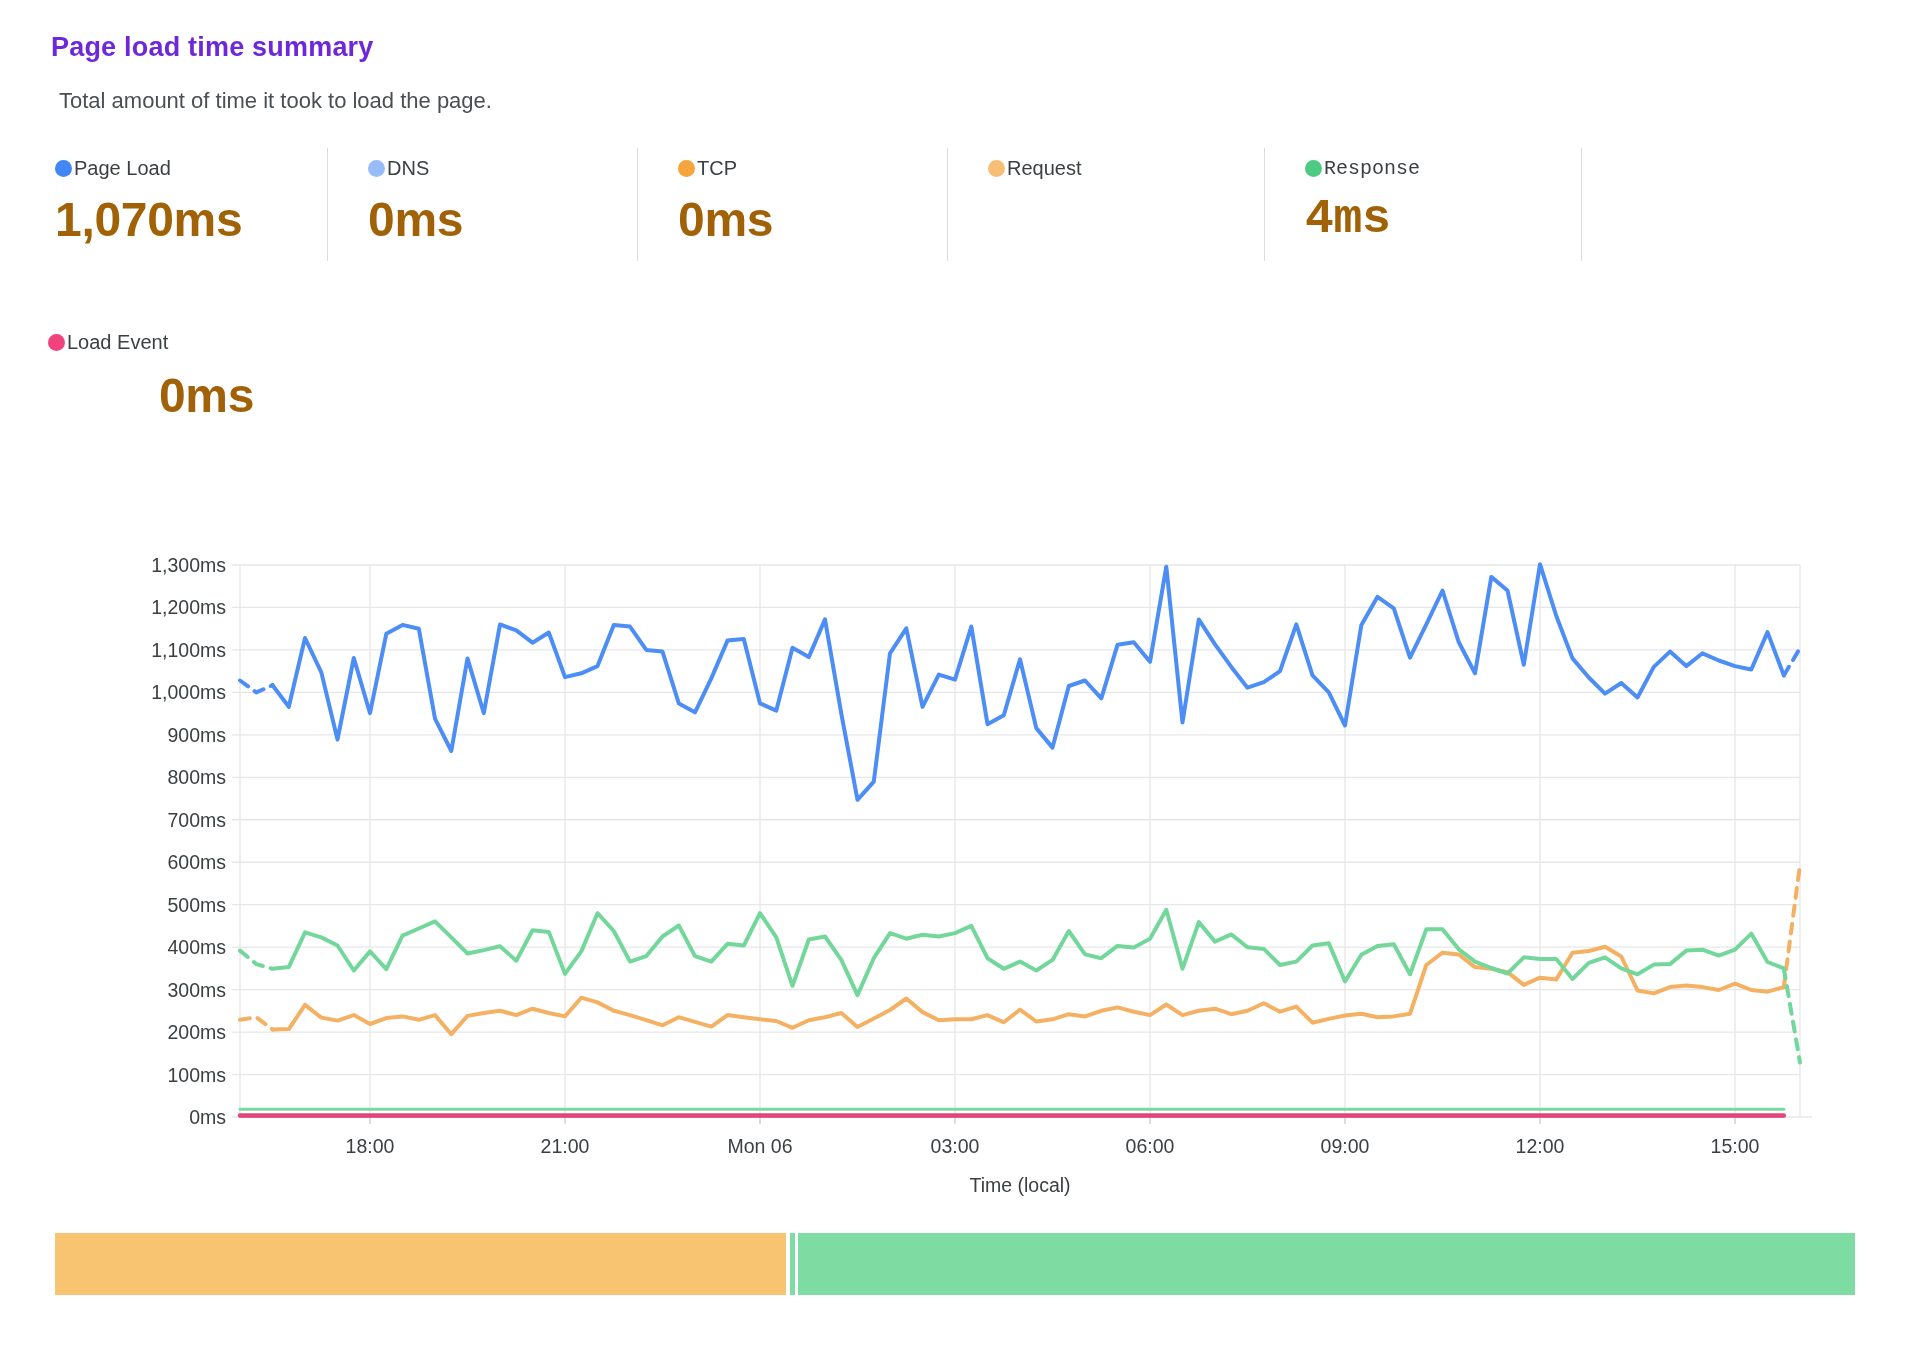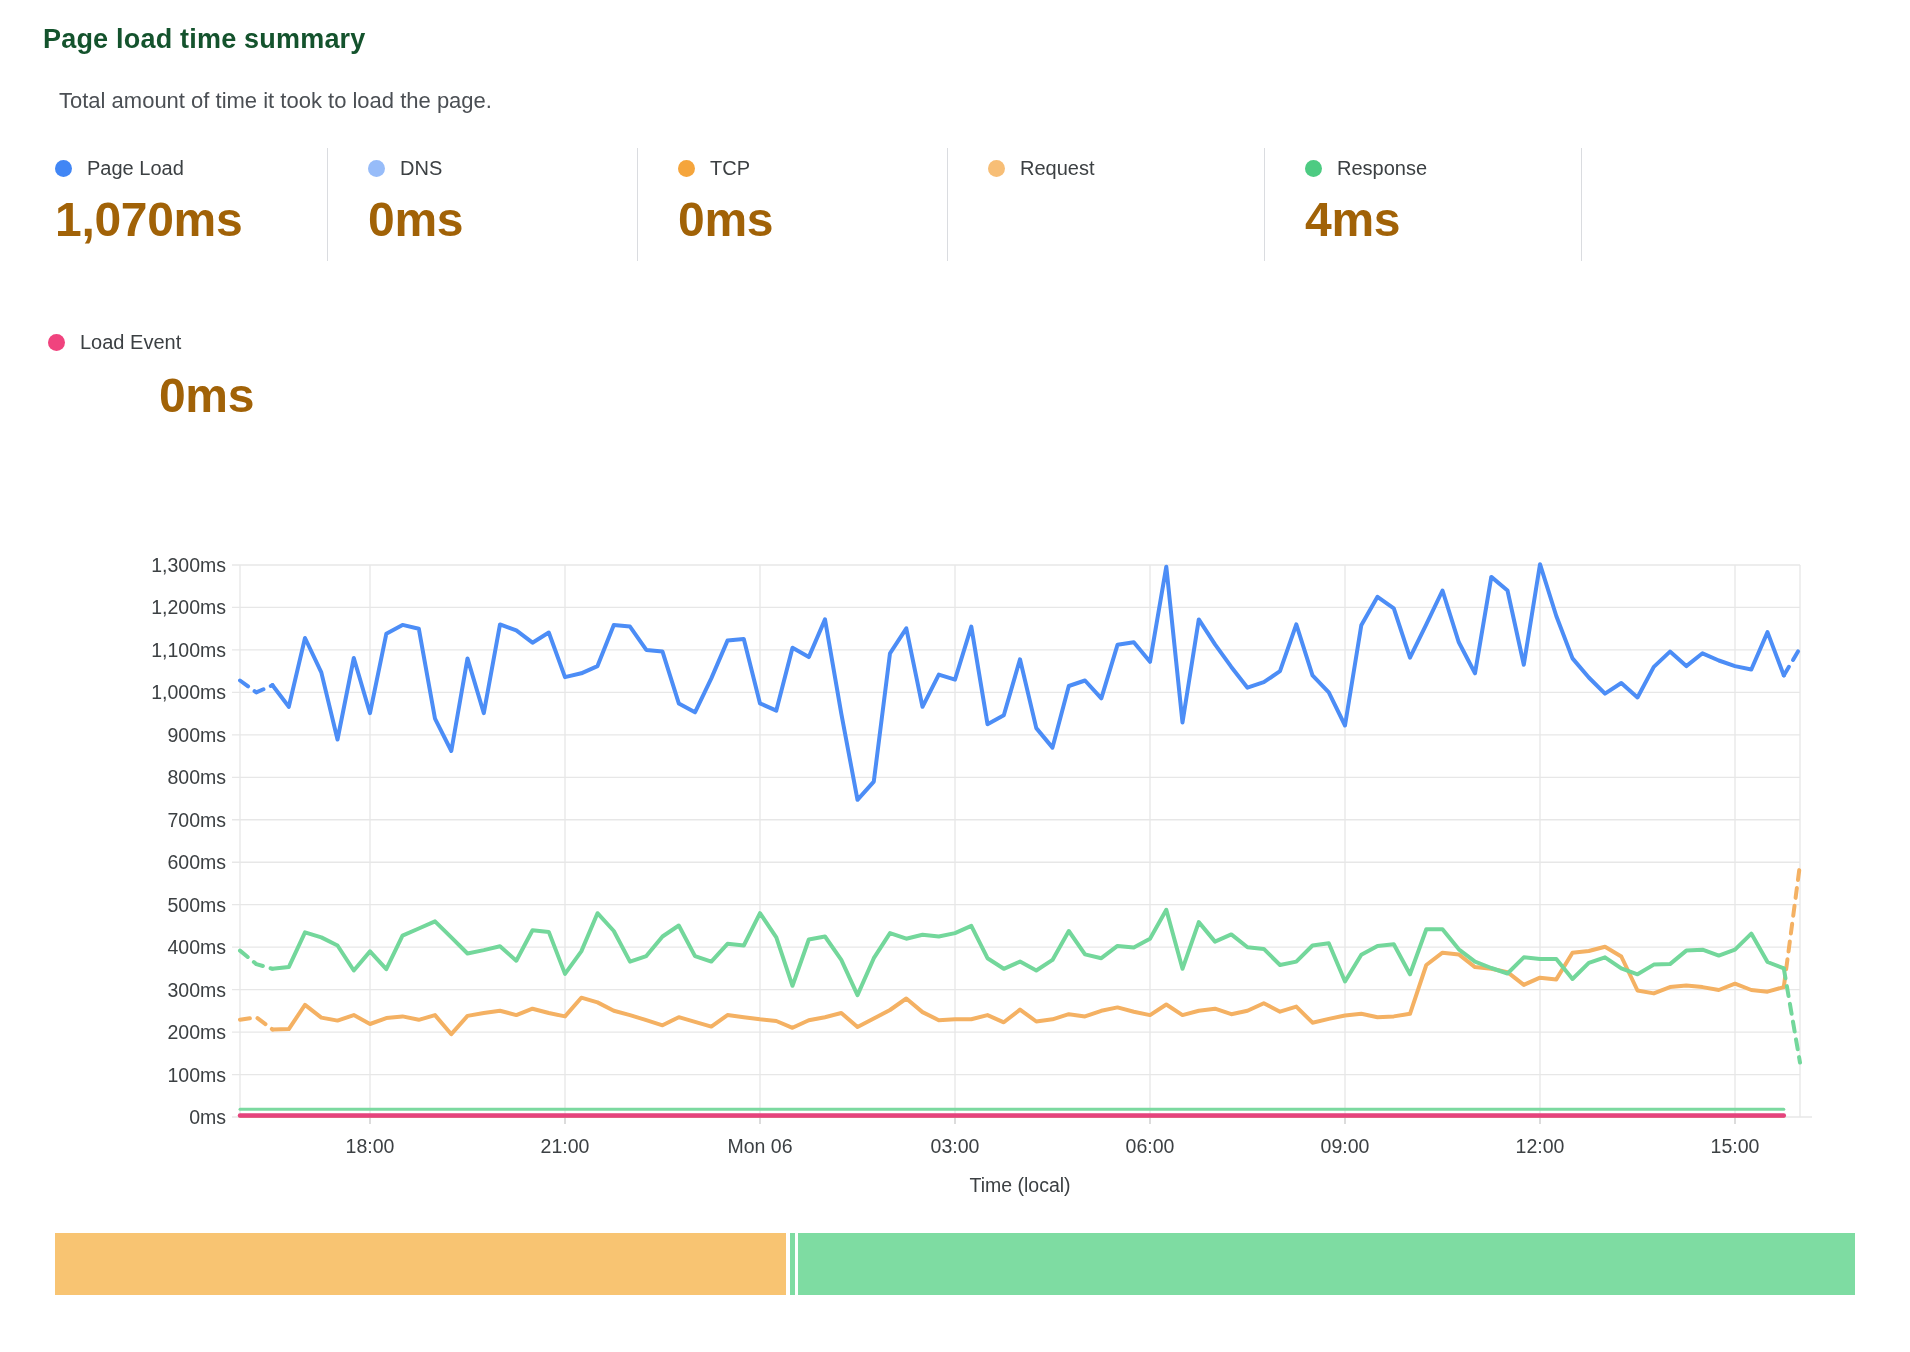--- a/index.html
+++ b/index.html
@@ -1,28 +1,28 @@
 <!DOCTYPE html>
 <html><head>
 <meta charset="utf-8">
 <style>
   html,body{margin:0;padding:0;background:#ffffff;}
   body{width:1910px;height:1352px;position:relative;font-family:"Liberation Sans",sans-serif;color:#202124;overflow:hidden;}
   .page{position:absolute;inset:0;}
-  .title{position:absolute;left:43px;top:24px;margin:0;font-size:27px;font-weight:700;color:#14532d;letter-spacing:.2px;}
+  .title{position:absolute;left:43px;top:24px;margin:8px;font-size:27px;font-weight:700;color:#6d28d9;letter-spacing:.2px;}
   .subtitle{position:absolute;left:43px;top:72px;margin:16px;font-size:22px;font-weight:400;color:#4b4f54;}
   .stats-row{position:absolute;left:43px;top:148px;display:flex;align-items:stretch;}
   .stat{box-sizing:border-box;border-right:1px solid #dadce0;padding:8px 0 14px 40px;}
   .stat:nth-child(1){width:285px;padding-left:12px;}
   .stat:nth-child(2){width:310px;}
   .stat:nth-child(3){width:310px;}
   .stat:nth-child(4){width:317px;text-align:center;}
-  .stat:nth-child(5){width:317px;}
+  .stat:nth-child(5){width:317px;font-family:Liberation Mono, monospace;}
   .stat:nth-child(6){width:302px;}
-  .stat-top{display:flex;align-items:center;gap:15px;height:24px;}
+  .stat-top{display:flex;align-items:center;gap:2px;height:24px;}
   .dot{width:17px;height:17px;border-radius:50%;flex:none;}
   .stat-label{font-size:20px;color:#3c4043;}
   .stat-value{margin-top:12px;font-size:48px;font-weight:700;color:#a16207;letter-spacing:-.3px;}
   .loadevent{position:absolute;left:48px;top:330px;border:none;padding:0;}
   .loadevent .stat-value{margin-top:14px;}
   svg text{font-family:"Liberation Sans",sans-serif;font-size:19.5px;fill:#3c4043;}
   .result-bar{position:absolute;left:55px;top:1233px;width:1800px;height:62px;display:flex;}
   .result-bar div{height:100%;flex:none;}
 </style>
 </head>

